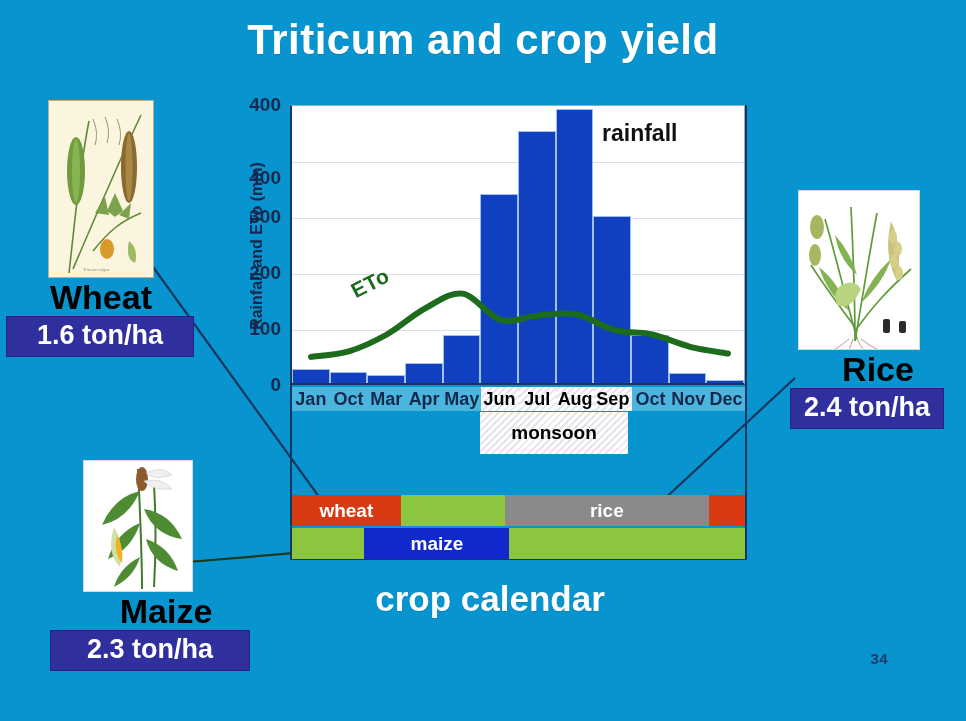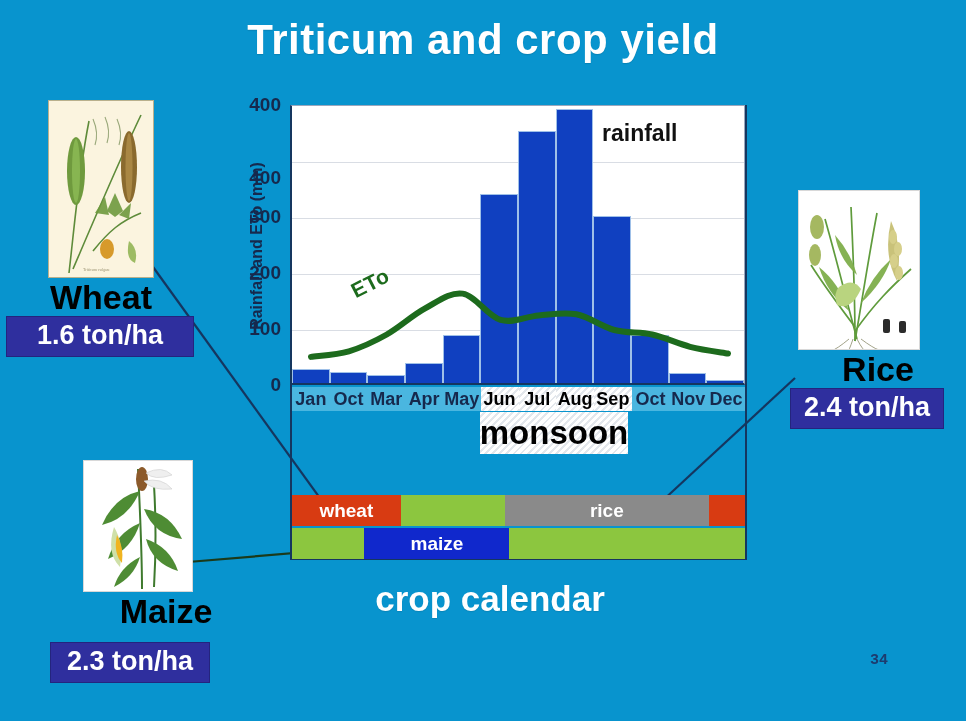--- a/index.html
+++ b/index.html
@@ -66,21 +66,21 @@
   #crop-wheat  { left: 6px;   top: 100px; width: 190px; }
   #crop-wheat  .crop-plate { width: 106px; height: 178px; margin: 0 auto 0 42px; }
   #crop-wheat  .crop-yield { width: 188px; }
 
   #crop-rice   { left: 790px; top: 190px; width: 176px; }
   #crop-rice   .crop-plate { width: 122px; height: 160px; margin: 0 auto 0 8px; }
   #crop-rice   .crop-yield { width: 154px; }
 
   #crop-maize  { left: 50px;  top: 460px; width: 232px; }
   #crop-maize  .crop-plate { width: 110px; height: 132px; margin: 0 auto 0 33px; }
-  #crop-maize  .crop-yield { width: 160px; margin-top: 12px; }
+  #crop-maize  .crop-yield { width: 200px; }
 
   
   #chart-figure {
     position: absolute;
     left: 211px; top: 95px;
     width: 545px; height: 470px;
   }
 
   
   #y-axis-title {
@@ -170,21 +170,21 @@
 
   
   #monsoon-box {
     position: absolute;
     left: 269px; top: 317px;
     width: 148px; height: 42px;
     background-color: #fafbfc;
     background-image: repeating-linear-gradient(
       -45deg, #e3e7ec 0 2px, #ffffff 2px 5px);
     display: flex; align-items: center; justify-content: center;
-    font-size: 33px; font-weight: bold; color: #000000;
+    font-size: 19px; font-weight: bold; color: #000000;
   }
 
   
   .frame-rule {
     position: absolute;
     width: 0; border-left: 2px solid #15365f;
   }
   #frame-left  { left: 79px;  top: 10px;  height: 455px; }
   #frame-right { left: 534px; top: 10px;  height: 455px; }
   #frame-bottom {

